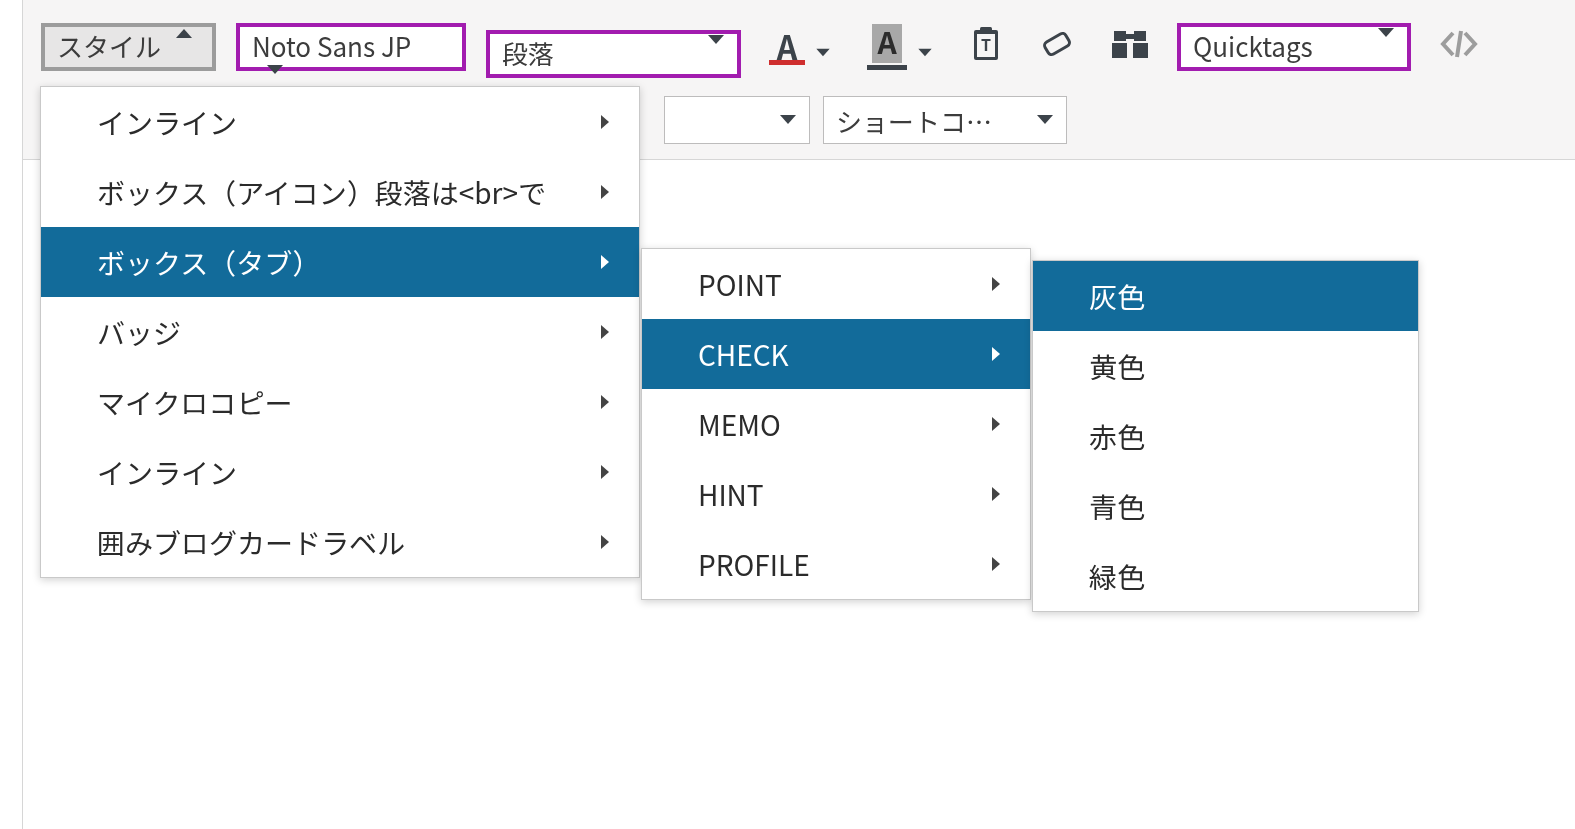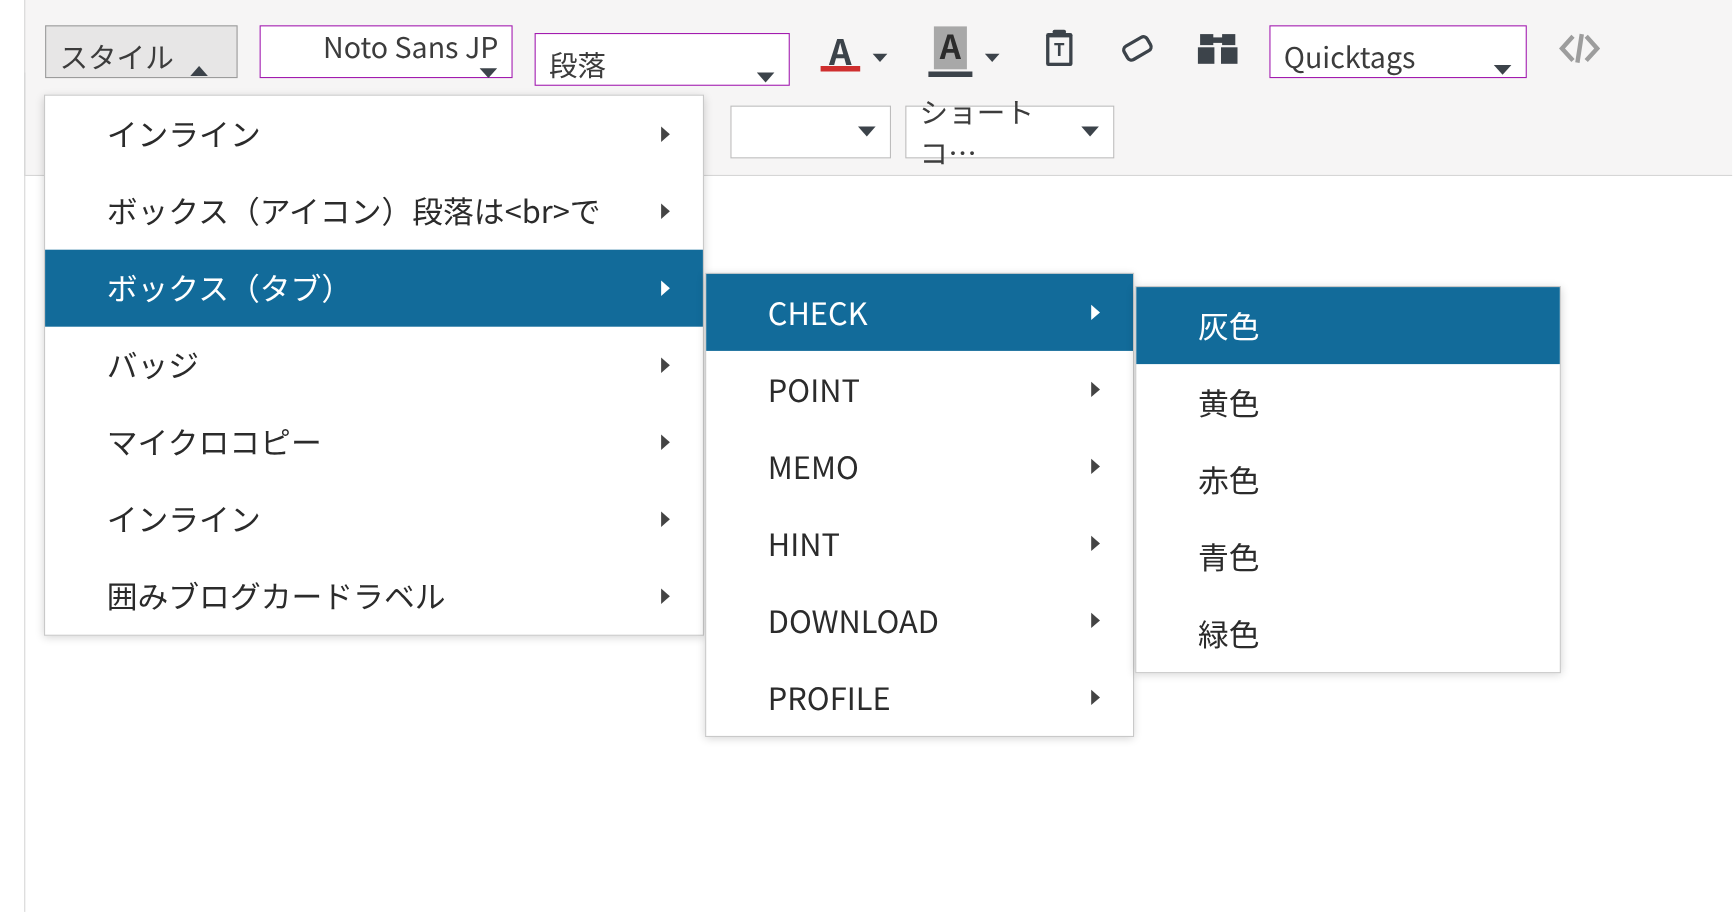--- a/index.html
+++ b/index.html
@@ -51,24 +51,24 @@
     align-items: center;
     justify-content: center;
     height: 46px;
     padding: 0 8px;
     cursor: pointer;
   }
 
   
   .dd {
     display: inline-flex;
-    align-items: flex-end;
+    align-items: flex-start;
     height: 48px;
     background: #fff;
-    border: 1px solid #a21caf;
+    border: 4px solid #a21caf;
     padding: 0 12px;
     cursor: pointer;
     color: #3c3c3c;
     font-size: 26px;
   }
   .dd.active {
     background: #e7e6e6;
     border-color: #9c9c9c;
   }
   .dd .label { white-space: nowrap; }
@@ -81,21 +81,21 @@
 
   
   .row2-dd-a {
     position: absolute;
     top: 96px; left: 641px;
     width: 146px;
   }
   .row2-dd-b {
     position: absolute;
     top: 96px; left: 800px;
-    width: 190px;
+    width: 244px;
   }
   .row2-dd-a, .row2-dd-b {
     display: inline-flex;
     align-items: center;
     justify-content: space-between;
     height: 48px;
     background: #fff;
     border: 1px solid #bdbcbc;
     padding: 0 12px;
     cursor: pointer;
@@ -173,21 +173,21 @@
 
       <div class="dd" style="width:230px;flex-direction:column;">
         <span class="label">Noto Sans JP</span>
         <span class="caret">
           <svg width="18" height="12" viewBox="0 0 18 12">
               <path d="M1 1 L9 10 L17 1 Z" fill="#3c434a"></path>
             </svg>
         </span>
       </div>
 
-      <div class="dd" style="width:232px; justify-content:space-between;margin-top:13px;">
+      <div class="dd" style="width:255px; justify-content:space-between;margin-top:13px;">
         <span class="label">段落</span>
         <span class="caret">
           <svg width="18" height="12" viewBox="0 0 18 12">
               <path d="M1 1 L9 10 L17 1 Z" fill="#3c434a"></path>
             </svg>
         </span>
       </div>
 
       <div class="tb-btn" style="gap:10px;">
         <span style="display:inline-flex;flex-direction:column;align-items:center;">
@@ -339,54 +339,46 @@
       <span>囲みブログカードラベル</span>
       <span class="arr">
           <svg width="12" height="16" viewBox="0 0 12 16">
             <path d="M2 1 L10 8 L2 15 Z"></path>
           </svg>
         </span>
     </div>
   </div>
 
   <div class="menu menu2">
+    <div class="mi">
+      <span>POINT</span>
+      <span class="arr">
+          <svg width="12" height="16" viewBox="0 0 12 16">
+            <path d="M2 1 L10 8 L2 15 Z"></path>
+          </svg>
+        </span>
+    </div>
     <div class="mi sel">
       <span>CHECK</span>
       <span class="arr">
           <svg width="12" height="16" viewBox="0 0 12 16">
             <path d="M2 1 L10 8 L2 15 Z"></path>
           </svg>
         </span>
     </div>
     <div class="mi">
-      <span>POINT</span>
-      <span class="arr">
-          <svg width="12" height="16" viewBox="0 0 12 16">
-            <path d="M2 1 L10 8 L2 15 Z"></path>
-          </svg>
-        </span>
-    </div>
-    <div class="mi">
       <span>MEMO</span>
       <span class="arr">
           <svg width="12" height="16" viewBox="0 0 12 16">
             <path d="M2 1 L10 8 L2 15 Z"></path>
           </svg>
         </span>
     </div>
     <div class="mi">
       <span>HINT</span>
-      <span class="arr">
-          <svg width="12" height="16" viewBox="0 0 12 16">
-            <path d="M2 1 L10 8 L2 15 Z"></path>
-          </svg>
-        </span>
-    </div>
-    <div class="mi">
-      <span>DOWNLOAD</span>
       <span class="arr">
           <svg width="12" height="16" viewBox="0 0 12 16">
             <path d="M2 1 L10 8 L2 15 Z"></path>
           </svg>
         </span>
     </div>
     <div class="mi">
       <span>PROFILE</span>
       <span class="arr">
           <svg width="12" height="16" viewBox="0 0 12 16">

